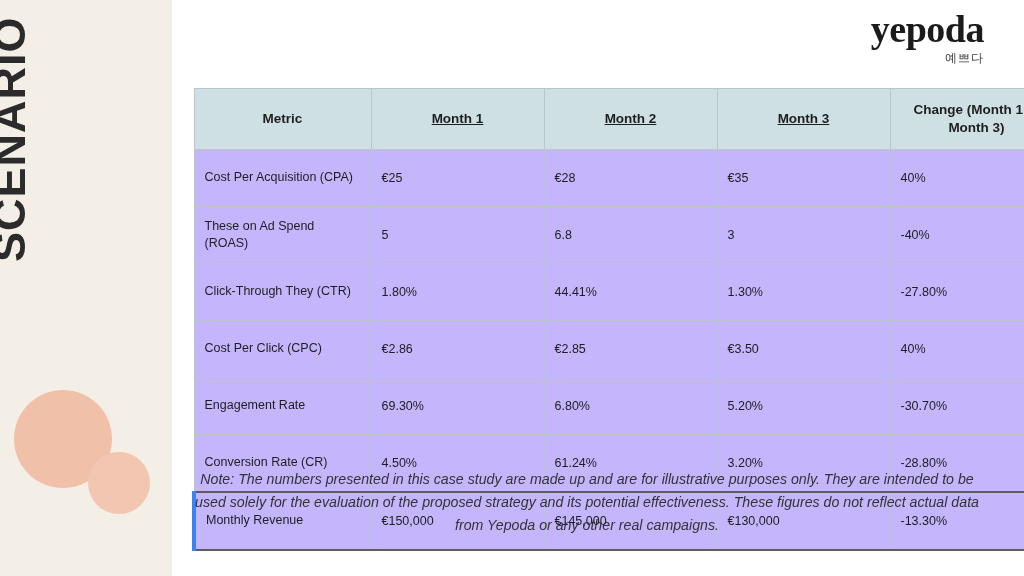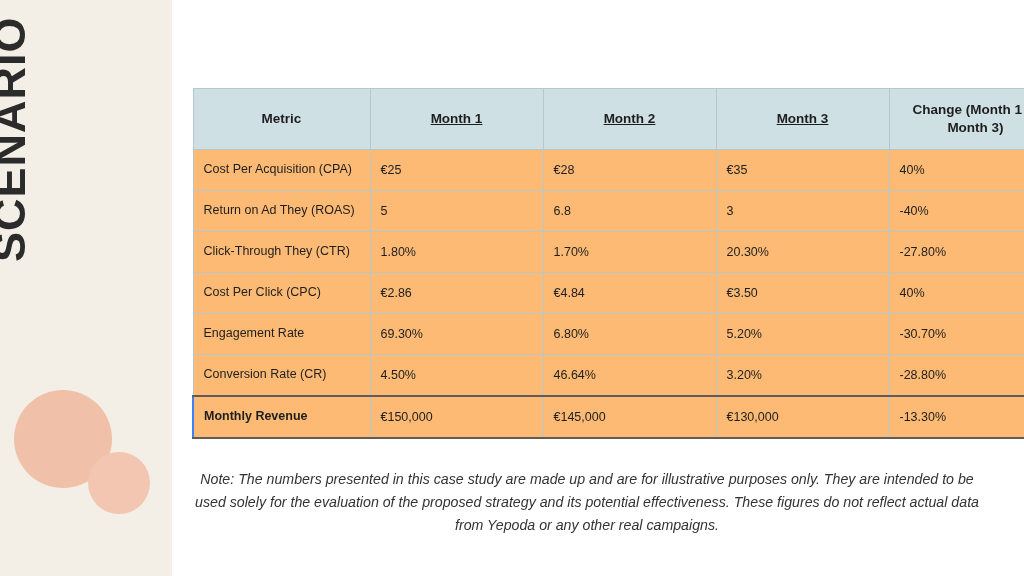--- a/index.html
+++ b/index.html
@@ -116,39 +116,38 @@
     width: 160px;
   }
   table.metrics thead th.col-m {
     width: 156px;
     text-decoration: underline;
   }
   table.metrics thead th.col-change {
     width: 156px;
   }
   table.metrics tbody td {
-    background: #fdba74;
+    background: #c4b5fd;
     height: 40px;
-    padding: 0 10px;
+    padding: 8px 10px;
     vertical-align: middle;
   }
   table.metrics tbody td.label {
     text-align: left;
     line-height: 1.4;
   }
   table.metrics tbody td.val {
     text-align: left;
   }
   table.metrics tbody tr.last td {
     border-top: 2px solid #5c5c5c;
     border-bottom: 2px solid #5c5c5c;
   }
   table.metrics tbody tr.last td:first-child {
-    border-left: 2px solid #3b82f6;
-    font-weight: bold;
+    border-left: 4px solid #3b82f6;
   }
   table.metrics tbody tr.last td:last-child {
     border-right: 2px solid #5c5c5c;
   }
   .note {
     position: absolute;
     left: 192px;
     top: 468px;
     width: 790px;
     font-family: "Liberation Sans", sans-serif;
@@ -163,20 +162,24 @@
 <body>
 
 <div class="slide">
 
   <div class="left-panel"></div>
   <div class="circle-big"></div>
   <div class="circle-small"></div>
 
   <div class="scenario">SCENARIO</div>
 
+  <div class="logo">
+    <div class="logo-main">yepoda</div>
+    <div class="logo-sub">예쁘다</div>
+  </div>
 
   <div class="table-wrap">
     <table class="metrics">
       <thead>
         <tr>
           <th class="col-metric">Metric</th>
           <th class="col-m">Month 1</th>
           <th class="col-m">Month 2</th>
           <th class="col-m">Month 3</th>
           <th class="col-change">Change (Month 1 to Month 3)</th>
@@ -184,51 +187,51 @@
       </thead>
       <tbody>
         <tr>
           <td class="label">Cost Per Acquisition (CPA)</td>
           <td class="val">€25</td>
           <td class="val">€28</td>
           <td class="val">€35</td>
           <td class="val">40%</td>
         </tr>
         <tr>
-          <td class="label">Return on Ad They (ROAS)</td>
+          <td class="label">These on Ad Spend (ROAS)</td>
           <td class="val">5</td>
           <td class="val">6.8</td>
           <td class="val">3</td>
           <td class="val">-40%</td>
         </tr>
         <tr>
           <td class="label">Click-Through They (CTR)</td>
           <td class="val">1.80%</td>
-          <td class="val">1.70%</td>
-          <td class="val">20.30%</td>
+          <td class="val">44.41%</td>
+          <td class="val">1.30%</td>
           <td class="val">-27.80%</td>
         </tr>
         <tr>
           <td class="label">Cost Per Click (CPC)</td>
           <td class="val">€2.86</td>
-          <td class="val">€4.84</td>
+          <td class="val">€2.85</td>
           <td class="val">€3.50</td>
           <td class="val">40%</td>
         </tr>
         <tr>
           <td class="label">Engagement Rate</td>
           <td class="val">69.30%</td>
           <td class="val">6.80%</td>
           <td class="val">5.20%</td>
           <td class="val">-30.70%</td>
         </tr>
         <tr>
           <td class="label">Conversion Rate (CR)</td>
           <td class="val">4.50%</td>
-          <td class="val">46.64%</td>
+          <td class="val">61.24%</td>
           <td class="val">3.20%</td>
           <td class="val">-28.80%</td>
         </tr>
         <tr class="last">
           <td class="label">Monthly Revenue</td>
           <td class="val">€150,000</td>
           <td class="val">€145,000</td>
           <td class="val">€130,000</td>
           <td class="val">-13.30%</td>
         </tr>

